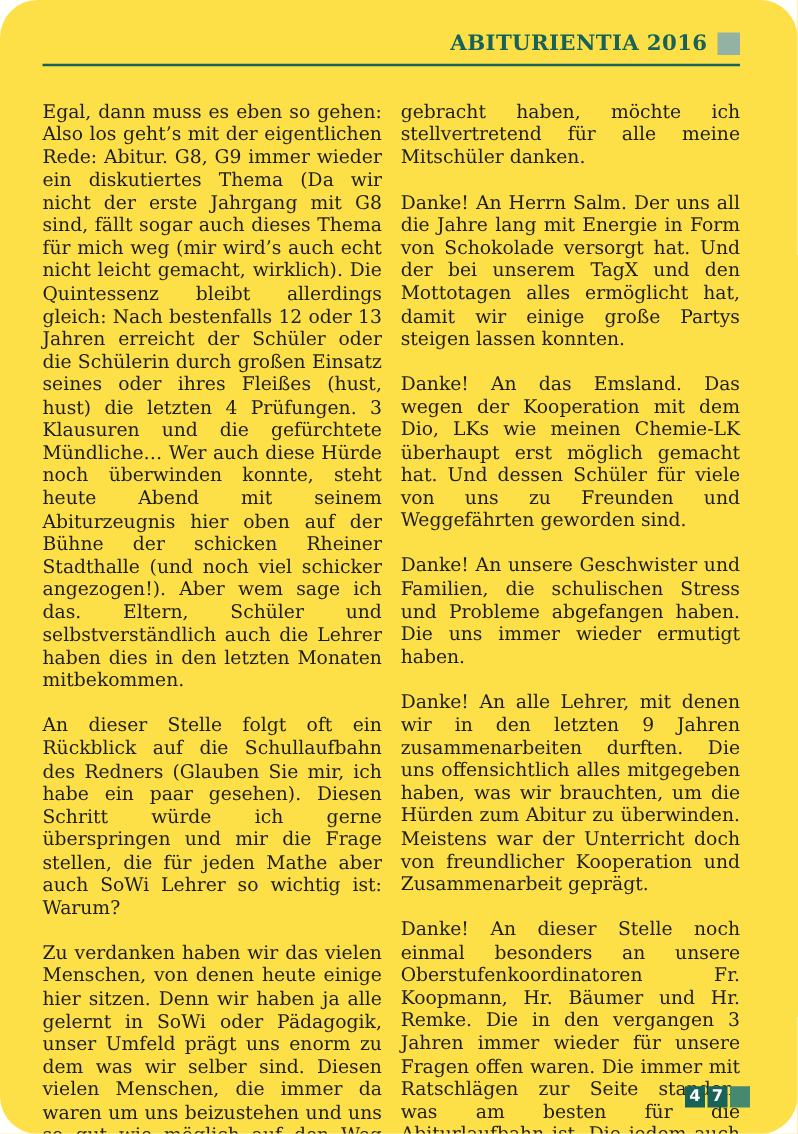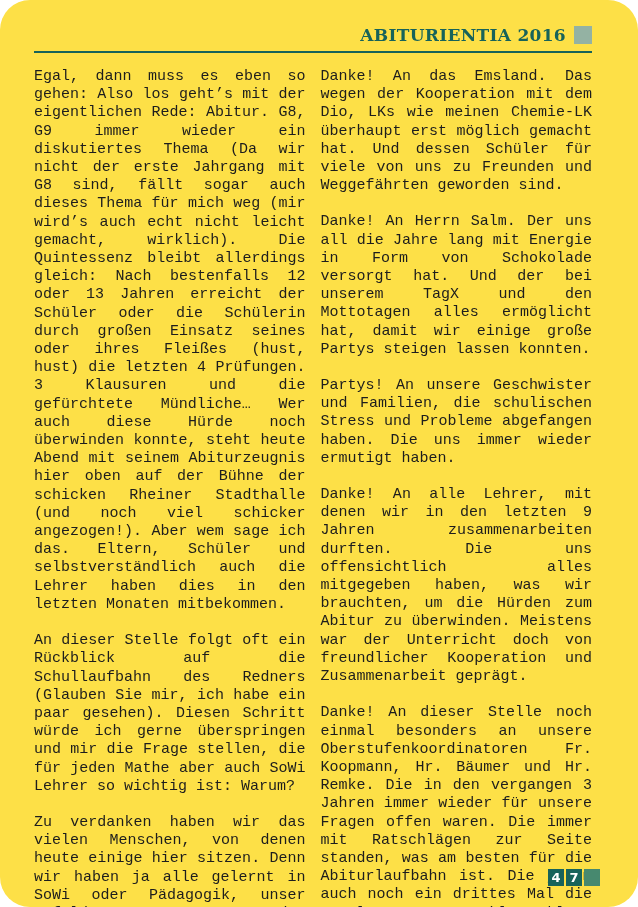--- a/index.html
+++ b/index.html
@@ -52,21 +52,21 @@
   }
   .col {
     flex: 1 1 0;
     text-align: justify;
     font-size: 15px;
     line-height: 18.2px;
     color: #1d1d1d;
     hyphens: auto;
     -webkit-hyphens: auto;
   }
-  .col p { margin: 4px 0 18px 0; font-family: Liberation Mono, monospace; }
+  .col p { margin: 16px 0 18px 0; }
   .col p:last-child { margin-bottom: 0; }
   .footer {
     position: absolute;
     right: 38px;
     bottom: 21px;
     display: flex;
     align-items: center;
   }
   .page-digit {
     width: 16px;
@@ -101,23 +101,24 @@
     <div class="header-rule"></div>
   </div>
 
   <div class="content">
     <div class="col">
       <p>Egal, dann muss es eben so gehen: Also los geht’s mit der eigentlichen Rede: Abitur. G8, G9 immer wieder ein diskutiertes Thema (Da wir nicht der erste Jahrgang mit G8 sind, fällt sogar auch dieses Thema für mich weg (mir wird’s auch echt nicht leicht gemacht, wirklich). Die Quintessenz bleibt allerdings gleich: Nach bestenfalls 12 oder 13 Jahren erreicht der Schüler oder die Schülerin durch großen Einsatz seines oder ihres Fleißes (hust, hust) die letzten 4 Prüfungen. 3 Klausuren und die gefürchtete Mündliche… Wer auch diese Hürde noch überwinden konnte, steht heute Abend mit seinem Abiturzeugnis hier oben auf der Bühne der schicken Rheiner Stadthalle (und noch viel schicker angezogen!). Aber wem sage ich das. Eltern, Schüler und selbstverständlich auch die Lehrer haben dies in den letzten Monaten mitbekommen.</p>
       <p>An dieser Stelle folgt oft ein Rückblick auf die Schullaufbahn des Redners (Glauben Sie mir, ich habe ein paar gesehen). Diesen Schritt würde ich gerne überspringen und mir die Frage stellen, die für jeden Mathe aber auch SoWi Lehrer so wichtig ist: Warum?</p>
       <p>Zu verdanken haben wir das vielen Menschen, von denen heute einige hier sitzen. Denn wir haben ja alle gelernt in SoWi oder Pädagogik, unser Umfeld prägt uns enorm zu dem was wir selber sind. Diesen vielen Menschen, die immer da waren um uns beizustehen und uns so gut wie möglich auf den Weg zum Abitur</p>
     </div>
     <div class="col">
+      <p>gebracht haben, möchte ich stellvertretend für alle meine Mitschüler danken.</p>
+      <p>Danke! An Herrn Salm. Der uns all die Jahre lang mit Energie in Form von Schokolade versorgt hat. Und der bei unserem TagX und den Mottotagen alles ermöglicht hat, damit wir einige große Partys steigen lassen konnten.</p>
       <p>Danke! An das Emsland. Das wegen der Kooperation mit dem Dio, LKs wie meinen Chemie-LK überhaupt erst möglich gemacht hat. Und dessen Schüler für viele von uns zu Freunden und Weggefährten geworden sind.</p>
-      <p>Danke! An Herrn Salm. Der uns all die Jahre lang mit Energie in Form von Schokolade versorgt hat. Und der bei unserem TagX und den Mottotagen alles ermöglicht hat, damit wir einige große Partys steigen lassen konnten.</p>
-      <p>Partys! An unsere Geschwister und Familien, die schulischen Stress und Probleme abgefangen haben. Die uns immer wieder ermutigt haben.</p>
+      <p>Danke! An unsere Geschwister und Familien, die schulischen Stress und Probleme abgefangen haben. Die uns immer wieder ermutigt haben.</p>
       <p>Danke! An alle Lehrer, mit denen wir in den letzten 9 Jahren zusammenarbeiten durften. Die uns offensichtlich alles mitgegeben haben, was wir brauchten, um die Hürden zum Abitur zu überwinden. Meistens war der Unterricht doch von freundlicher Kooperation und Zusammenarbeit geprägt.</p>
       <p>Danke! An dieser Stelle noch einmal besonders an unsere Oberstufenkoordinatoren Fr. Koopmann, Hr. Bäumer und Hr. Remke. Die in den vergangen 3 Jahren immer wieder für unsere Fragen offen waren. Die immer mit Ratschlägen zur Seite standen, was am besten für die Abiturlaufbahn ist. Die jedem auch noch ein drittes Mal die Regeln zur LK-Wahl erklärt haben.</p>
 
     </div>
   </div>
 
   <div class="footer">
     <span class="page-digit">4</span>
     <span class="page-digit">7</span>
     <span class="footer-square"></span>

